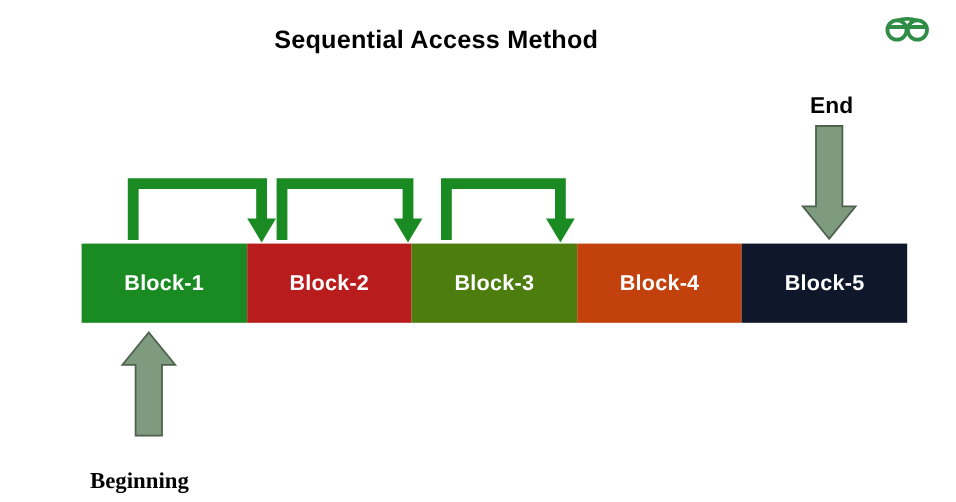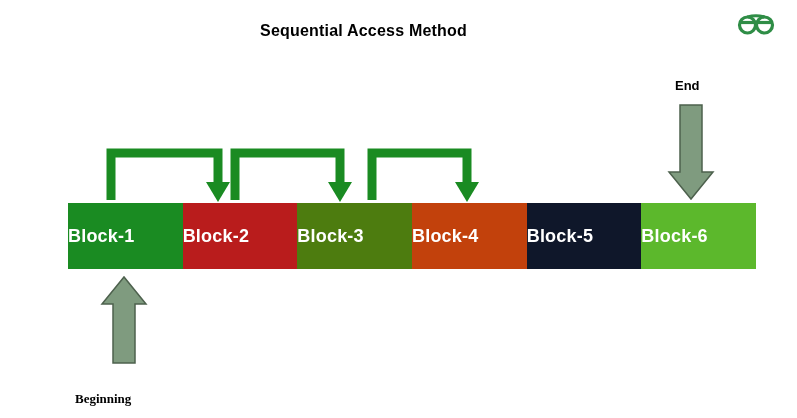--- a/index.html
+++ b/index.html
@@ -19,21 +19,21 @@
     left: 0; top: 0;
     width: 797px;
     height: 418px;
   }
   #title {
     position: absolute;
     left: 0;
     top: 22px;
     width: 727px;
     text-align: center;
-    font-size: 16px;
+    font-size: 21px;
     font-weight: bold;
     color: #000000;
     letter-spacing: 0.2px;
   }
   
   #logo {
     position: absolute;
     right: 18px;
     top: 8px;
     width: 46px;
@@ -45,36 +45,37 @@
     left: 68px;
     top: 203px;
     width: 688px;
     height: 66px;
     display: flex;
   }
   .block {
     flex: 1 1 0;
     display: flex;
     align-items: center;
+    justify-content: center;
     color: #ffffff;
     font-size: 18px;
     font-weight: bold;
     letter-spacing: 0.2px;
   }
   
   #arrows {
     position: absolute;
     left: 0; top: 0;
     width: 797px;
     height: 418px;
     pointer-events: none;
   }
   .lbl {
     position: absolute;
-    font-size: 13px;
+    font-size: 19px;
     font-weight: bold;
     color: #000000;
     white-space: nowrap;
   }
   #label-end {
     left: 675px;
     top: 78px;
   }
   #label-beginning {
     left: 75px;
@@ -132,21 +133,18 @@
     </div>
     <div class="block" style="background:#4d7c0f">
       <span>Block-3</span>
     </div>
     <div class="block" style="background:#c2410c">
       <span>Block-4</span>
     </div>
     <div class="block" style="background:#0f172a">
       <span>Block-5</span>
     </div>
-    <div class="block" style="background:#5cb82c">
-      <span>Block-6</span>
-    </div>
   </div>
 
   <div class="lbl" id="label-end">End</div>
   <div class="lbl" id="label-beginning">Beginning</div>
 
 </div>
 
 </body></html>

